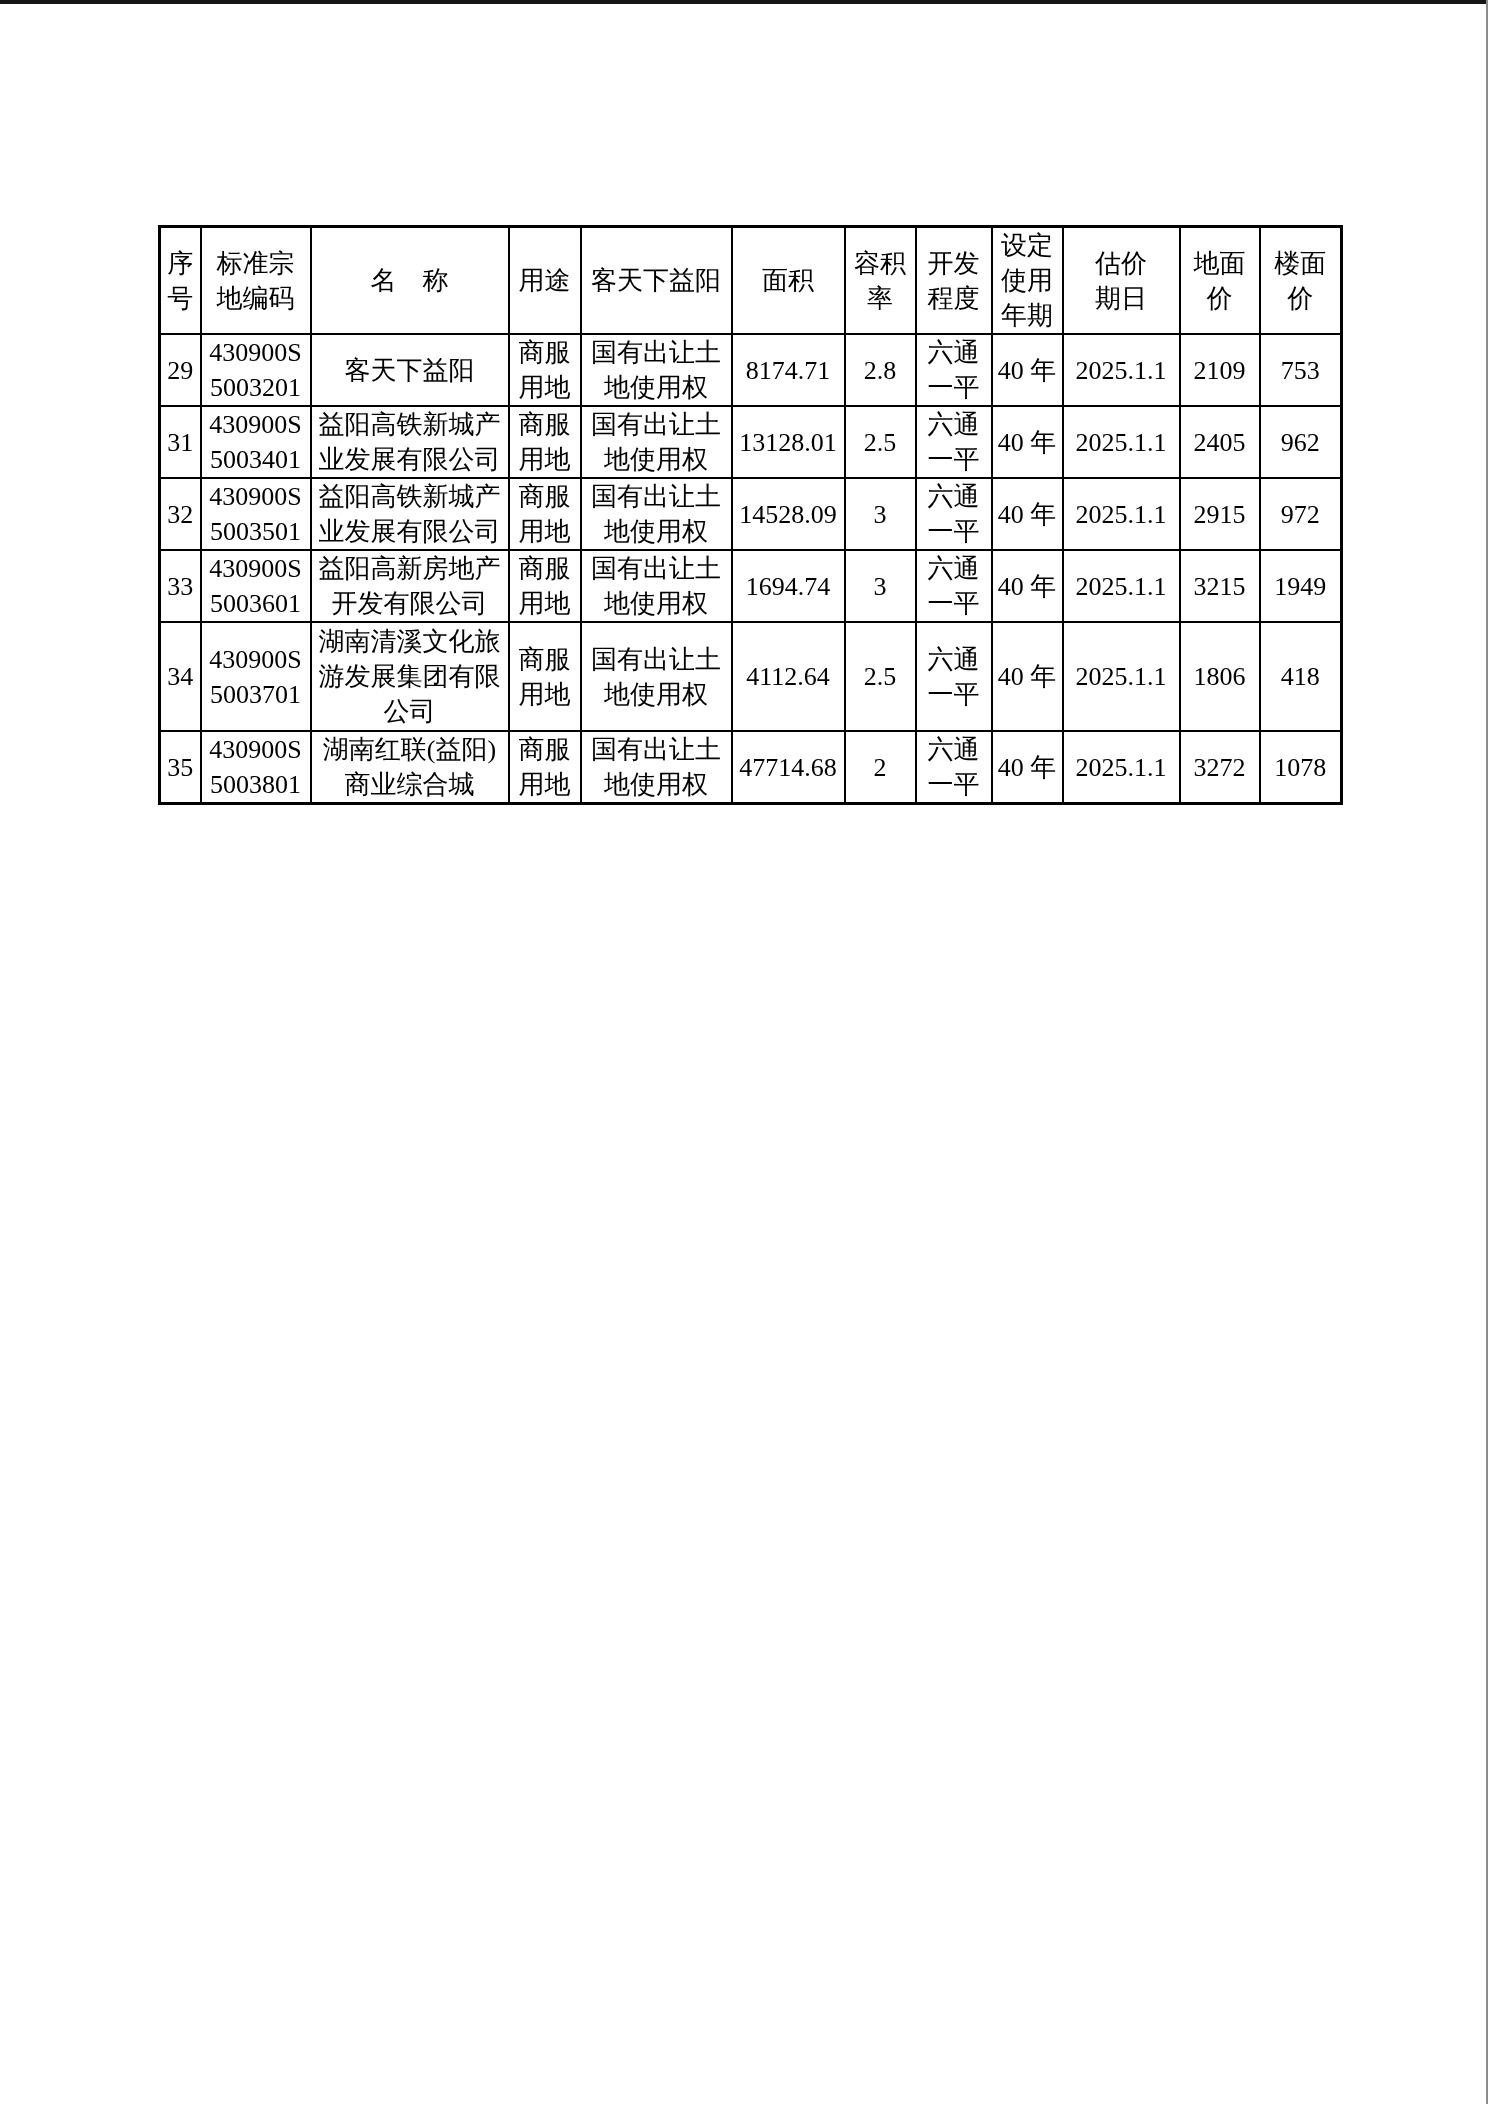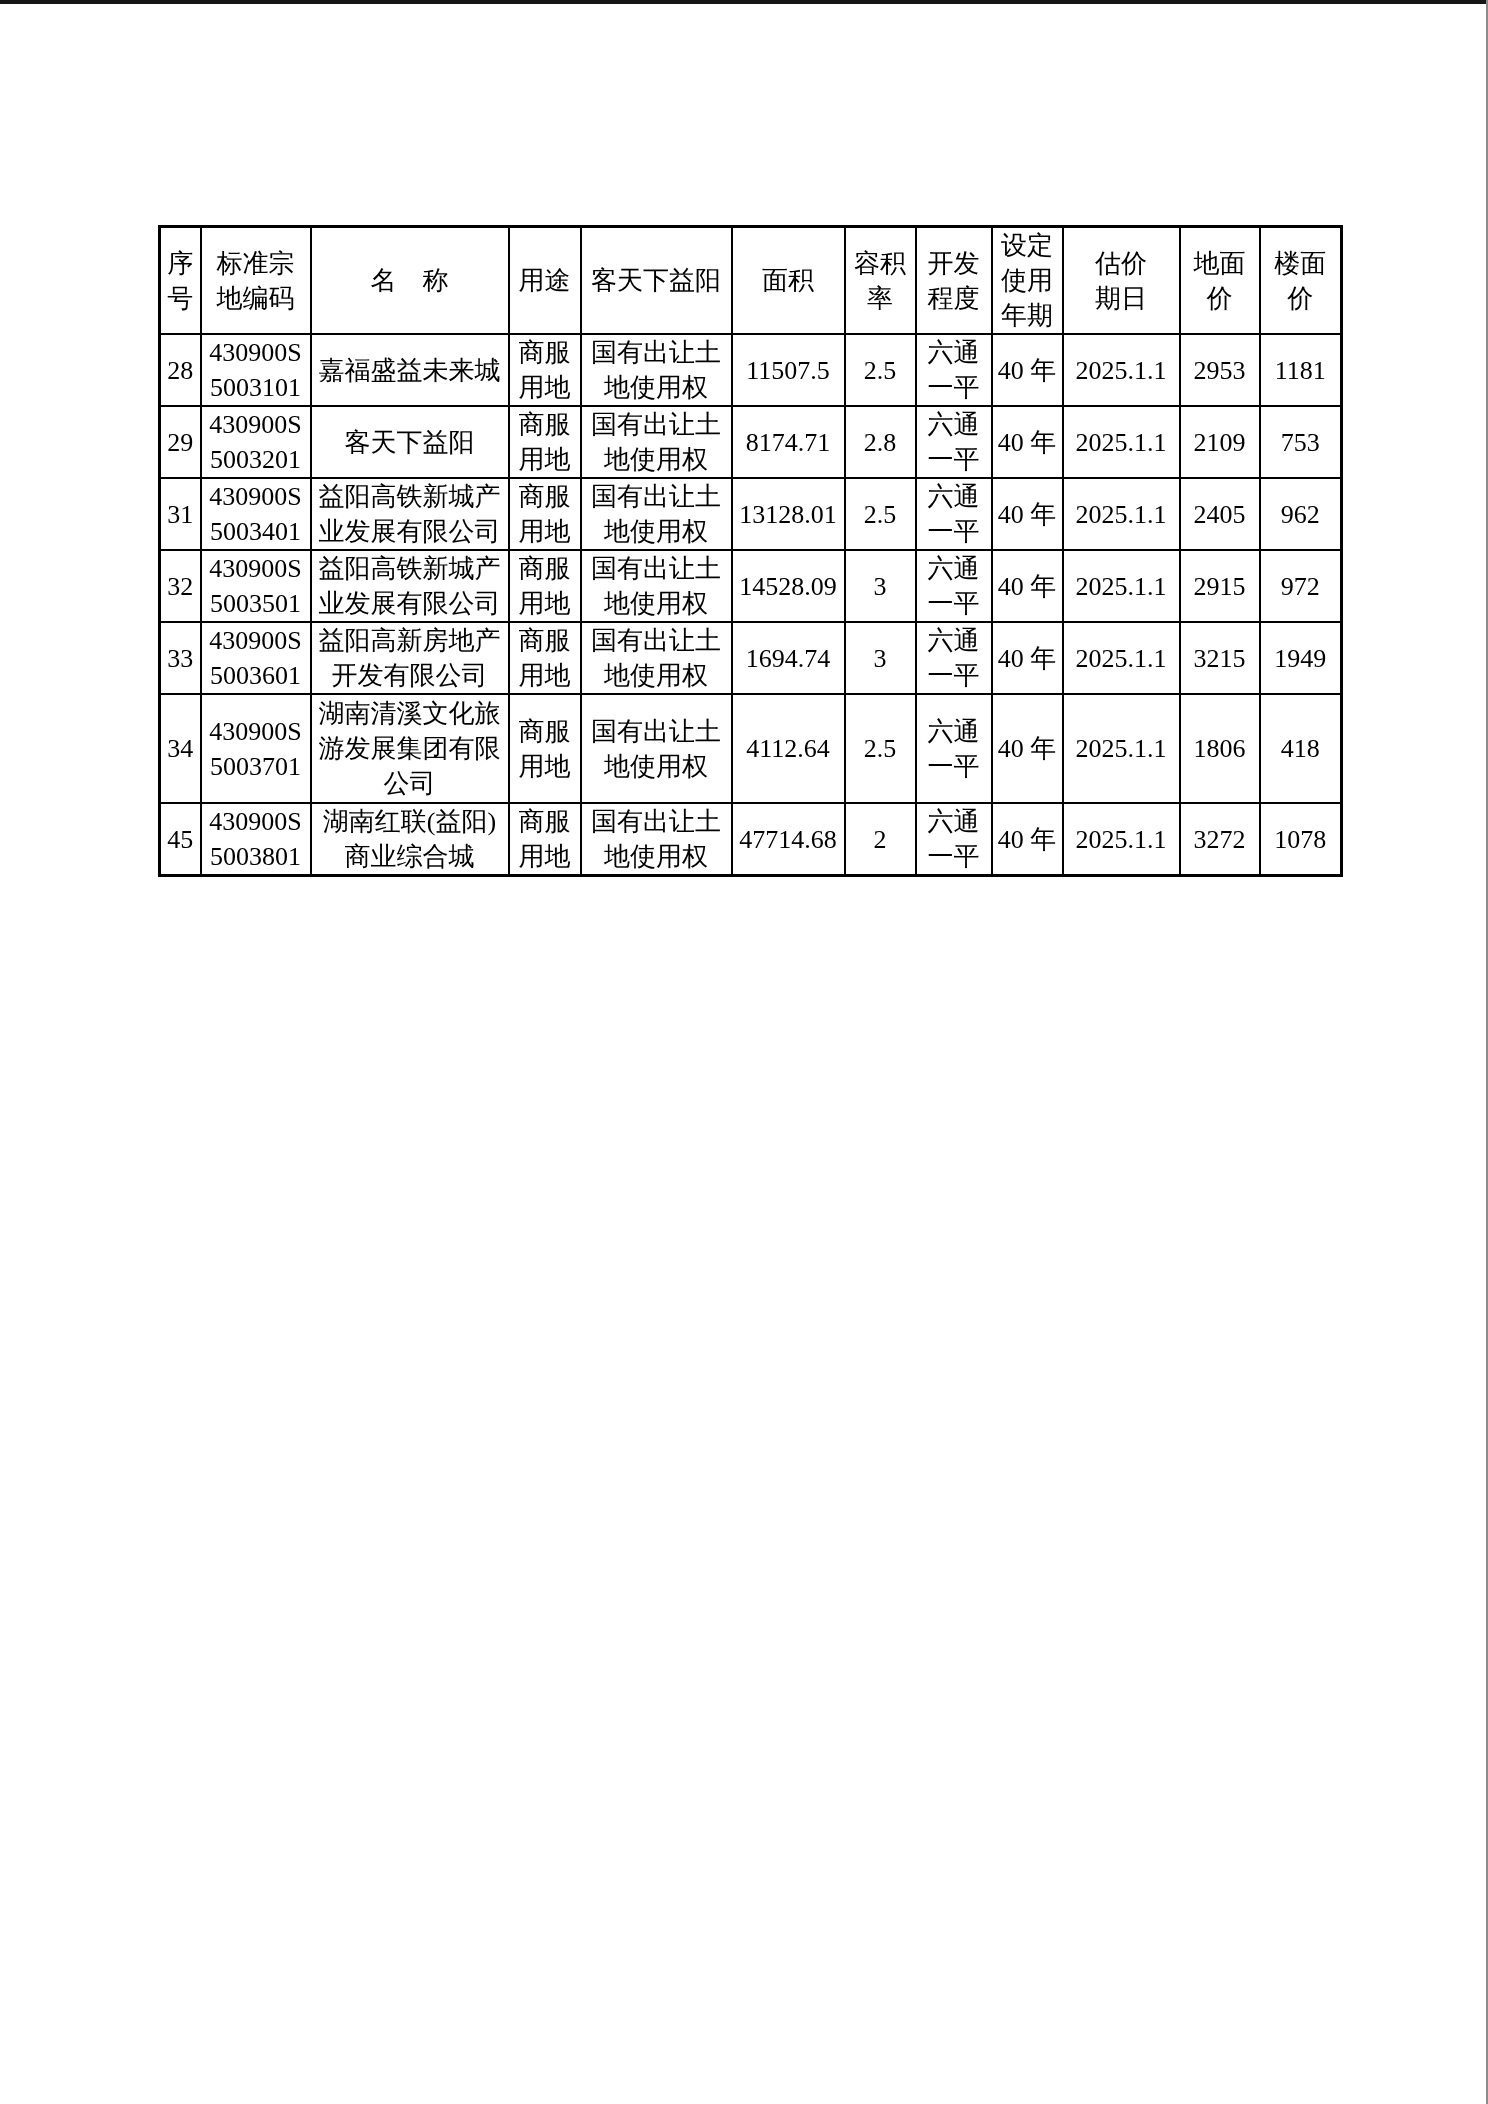--- a/index.html
+++ b/index.html
@@ -87,34 +87,20 @@
       <th>容积<br>率</th>
       <th>开发<br>程度</th>
       <th>设定<br>使用<br>年期</th>
       <th>估价<br>期日</th>
       <th>地面<br>价</th>
       <th>楼面<br>价</th>
     </tr>
   </thead>
   <tbody>
     <tr class="r72">
-      <td>28</td>
-      <td>430900S<br>5003101</td>
-      <td class="al">嘉福盛益未来城</td>
-      <td>商服<br>用地</td>
-      <td class="al">国有出让土<br>地使用权</td>
-      <td class="ar">11507.5</td>
-      <td>2.5</td>
-      <td>六通<br>一平</td>
-      <td>40 年</td>
-      <td>2025.1.1</td>
-      <td>2953</td>
-      <td>1181</td>
-    </tr>
-    <tr class="r72">
       <td>29</td>
       <td>430900S<br>5003201</td>
       <td class="al">客天下益阳</td>
       <td>商服<br>用地</td>
       <td class="al">国有出让土<br>地使用权</td>
       <td class="ar">8174.71</td>
       <td>2.8</td>
       <td>六通<br>一平</td>
       <td>40 年</td>
       <td>2025.1.1</td>
@@ -171,21 +157,21 @@
       <td class="al">国有出让土<br>地使用权</td>
       <td class="ar">4112.64</td>
       <td>2.5</td>
       <td>六通<br>一平</td>
       <td>40 年</td>
       <td>2025.1.1</td>
       <td>1806</td>
       <td>418</td>
     </tr>
     <tr class="r71">
-      <td>45</td>
+      <td>35</td>
       <td>430900S<br>5003801</td>
       <td class="al">湖南红联(益阳)<br>商业综合城</td>
       <td>商服<br>用地</td>
       <td class="al">国有出让土<br>地使用权</td>
       <td class="ar">47714.68</td>
       <td>2</td>
       <td>六通<br>一平</td>
       <td>40 年</td>
       <td>2025.1.1</td>
       <td>3272</td>

